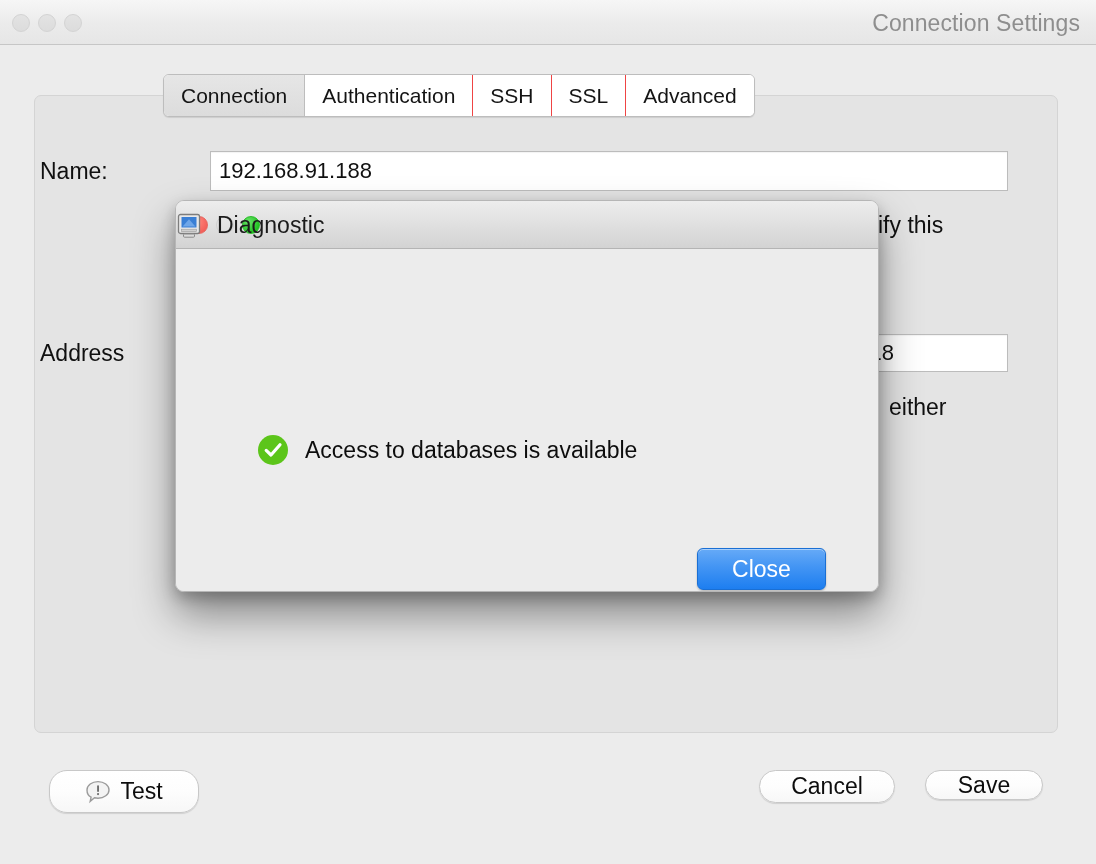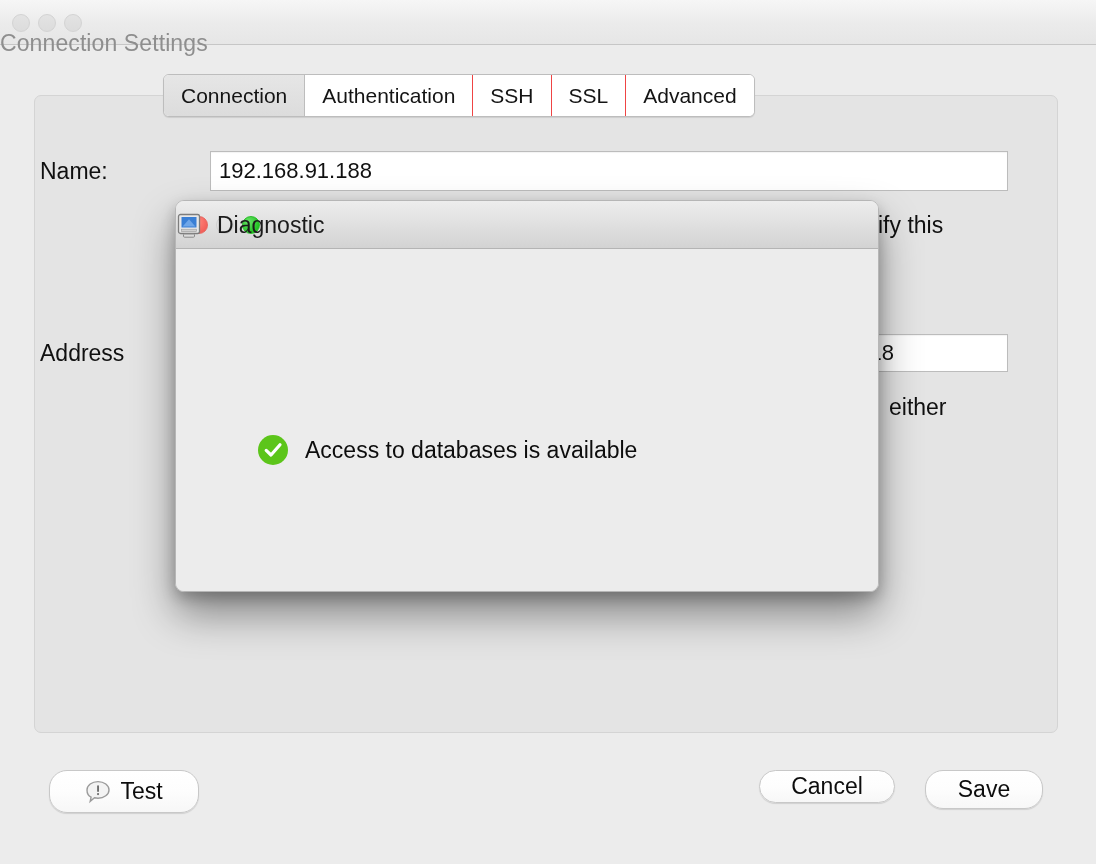--- a/index.html
+++ b/index.html
@@ -57,25 +57,24 @@
     border: 1px solid #cfcfcf;
   }
   .light.green {
     background: radial-gradient(circle at 35% 30%, #6ae36a, #22c322 70%, #17b517 100%);
     border: 1px solid #29bd29;
   }
   .window-title {
     position: absolute;
     left: 0; right: 16px;
     top: 10px;
-    text-align: left;
+    text-align: right;
     font-size: 23px;
     color: #8e8e8e;
     letter-spacing: 0.1px;
-    margin-top: 20px;
   }
 
   
   .tabbar {
     position: absolute;
     left: 163px;
     top: 74px;
     height: 41px;
     display: flex;
     border: 1px solid #bdbdbd;
@@ -162,21 +161,21 @@
     box-shadow: 0 1px 1px rgba(0,0,0,0.12);
     display: flex;
     align-items: center;
     justify-content: center;
     font-size: 23px;
     color: #0d0d0d;
     box-sizing: border-box;
   }
   #btn-test   { left: 49px;  top: 770px; width: 150px; height: 43px; gap: 9px; }
   #btn-cancel { left: 759px; top: 770px; width: 136px; height: 33px; }
-  #btn-save   { left: 925px; top: 770px; width: 118px; height: 39px; }
+  #btn-save   { left: 925px; top: 770px; width: 118px; height: 30px; }
 
   .bubble-icon {
     position: relative;
     width: 26px; height: 24px;
     flex: 0 0 auto;
   }
 
   
   .dialog-shadow {
     position: absolute;
@@ -330,16 +329,17 @@
       <div class="status-row" id="status-row-1">
         <span class="check-icon">
           <svg width="32" height="32" viewBox="0 0 32 32">
             <circle cx="16" cy="16" r="15" fill="#5cc51a"></circle>
             <path d="M9.2 16.4 L14 21 L23 10.8" fill="none" stroke="#ffffff" stroke-width="3.2" stroke-linecap="round" stroke-linejoin="round"></path>
           </svg>
         </span>
         <span class="status-text"><span>Access to databases is available</span><b></b></span>
       </div>
 
+      <div class="close-btn">Close</div>
     </div>
   </div>
 
 </div>
 
 </body></html>

